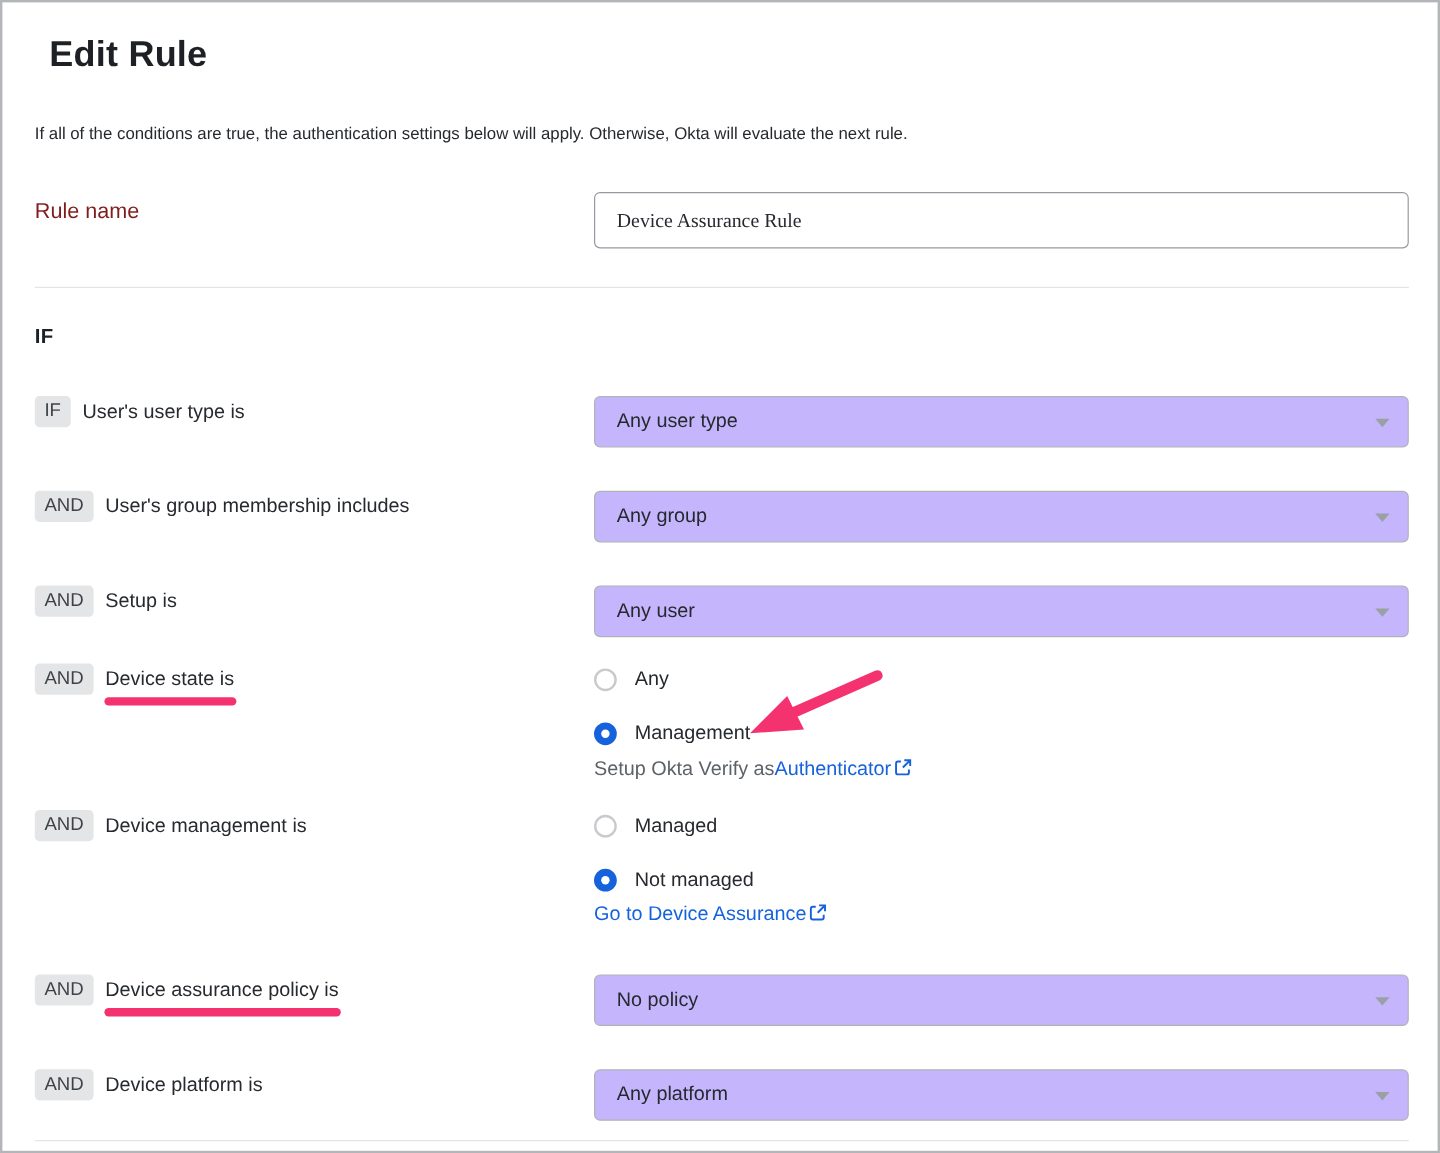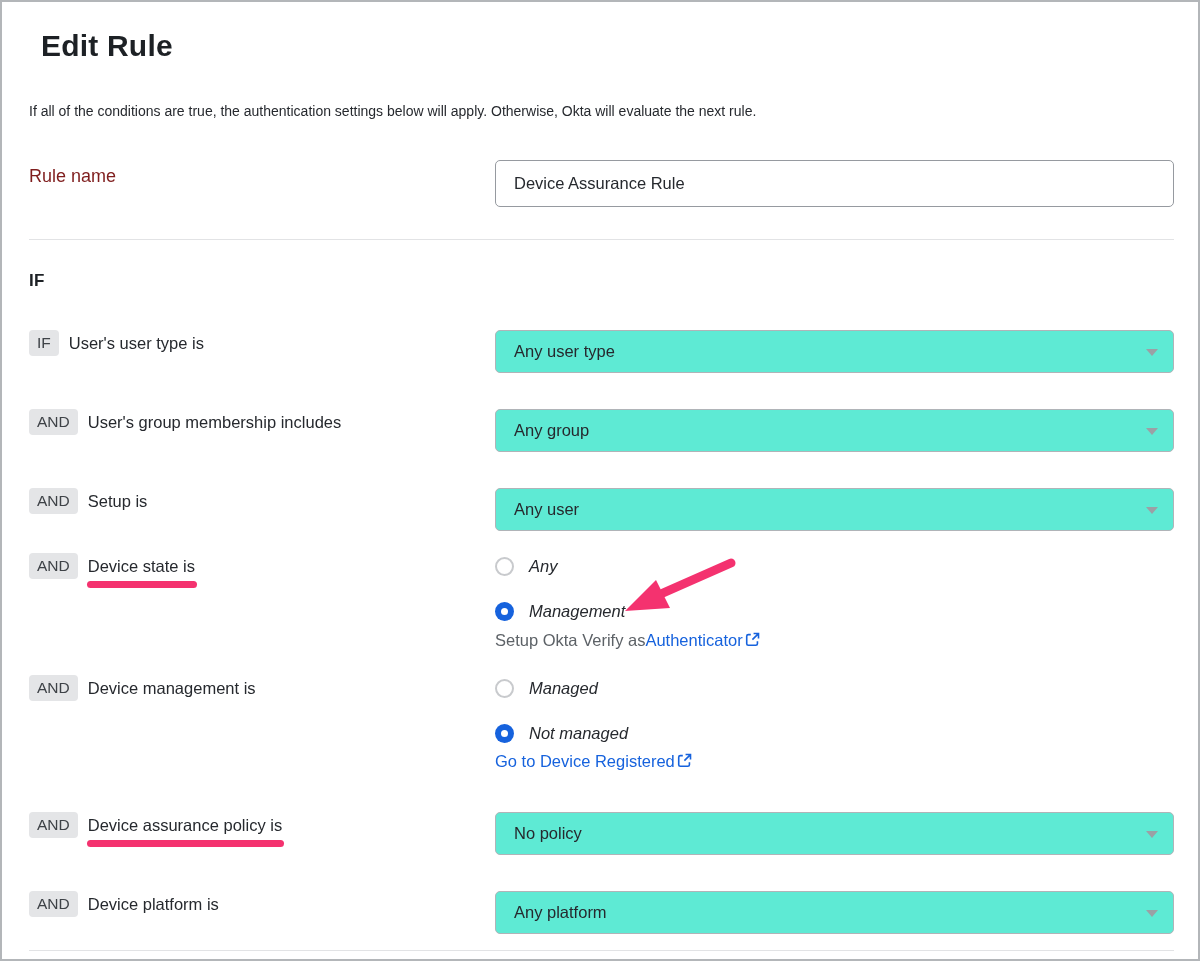--- a/index.html
+++ b/index.html
@@ -13,62 +13,62 @@
   .title { left:27px; top:27px; font-size:30px; font-weight:700; color:#1d2125; letter-spacing:.2px;margin-left:12px; }
   .desc  { left:27px; top:101px; font-size:14px; color:#26292e; }
   .divider { left:27px; width:1145px; height:1px; background:#e2e3e5; }
   .div-top { top:237px; }
   .div-bottom { top:948px; }
 
   .field-label { left:27px; top:164px; font-size:18px; color:#7f1d1d; }
   .text-input {
     left:493px; top:158px; width:679px; height:47px;
     border:1px solid #969aa0; border-radius:5px; background:#fff;
-    font-family:Liberation Sans, sans-serif; font-size:16.5px; color:#26292e;
+    font-family:Liberation Serif, serif; font-size:16.5px; color:#26292e;
     padding:0 18px; outline:none;
   }
   .section-heading { left:27px; top:269px; font-size:17px; font-weight:700; color:#1d2125; letter-spacing:.3px; }
 
   .row { position:absolute; left:27px; width:1145px; display:flex; align-items:flex-start; }
   .row-left { width:466px; display:flex; align-items:center; gap:10px; min-height:26px; }
   .row-right { flex:1; }
 
   .badge {
     background:#e4e5e7; color:#3e4247; border-radius:4px;
     font-size:15.5px; line-height:26px; padding:0 8px; flex:0 0 auto;
   }
   .cond-label { font-size:16.5px; color:#26292e; position:relative; white-space:nowrap; }
   .cond-label.annotated::after {
     content:""; position:absolute; left:-1px; right:-2px; bottom:-12px; height:7px;
     background:#f4326f; border-radius:4px;
   }
 
   .select {
     position:relative; height:43px; border:1px solid #b0b4b8; border-radius:5px;
-    background:#5eead4; display:flex; align-items:center; padding:0 18px;
+    background:#c4b5fd; display:flex; align-items:center; padding:0 18px;
     font-size:16.5px; color:#26292e; cursor:pointer;
   }
   .caret {
     position:absolute; right:15px; top:50%; margin-top:-3px;
     width:0; height:0; border-left:6px solid transparent; border-right:6px solid transparent;
     border-top:7px solid #9ba0a5;
   }
 
   .radio-option { display:flex; align-items:center; gap:15px; height:26px; }
   .radio-option + .radio-option { margin-top:19px; }
   .radio {
     width:19px; height:19px; border-radius:50%; background:#fff;
     border:2px solid #c8cacd; flex:0 0 auto; position:relative; cursor:pointer;
   }
   .radio.selected { border:none; background:#1662dd; }
   .radio.selected::after {
     content:""; position:absolute; left:50%; top:50%; width:7px; height:7px;
     margin:-3.5px 0 0 -3.5px; background:#fff; border-radius:50%;
   }
-  .radio-label { font-size:16.5px; color:#26292e;font-style:italic; }
+  .radio-label { font-size:16.5px; color:#26292e; }
 
   .helper-line { margin-top:7px; font-size:16.5px; color:#5d6267; display:flex; align-items:center; gap:0; }
   .link { color:#1662dd; cursor:pointer; white-space:nowrap; }
   .ext-icon { display:inline-block; width:15px; height:15px; margin-left:2px; position:relative; top:1px; }
   .link-line { margin-top:6px; font-size:16.5px; display:flex; align-items:center; gap:6px; }
 
   .r1 { top:328px; } .r2 { top:407px; } .r3 { top:486px; }
   .r4 { top:551px; } .r5 { top:673px; } .r6 { top:810px; } .r7 { top:889px; }
 
   .annotation-arrow { left:612px; top:548px; pointer-events:none; }
@@ -159,21 +159,21 @@
     <div class="row-right">
       <div class="radio-option">
         <span class="radio"></span>
         <span class="radio-label">Managed</span>
       </div>
       <div class="radio-option">
         <span class="radio selected"></span>
         <span class="radio-label">Not managed</span>
       </div>
       <div class="link-line">
-        <span class="link"><span>Go to Device Registered</span><svg class="ext-icon" viewBox="0 0 14 14" fill="none">
+        <span class="link"><span>Go to Device Assurance</span><svg class="ext-icon" viewBox="0 0 14 14" fill="none">
               <path d="M5.4 2.4H3.1c-.9 0-1.5.6-1.5 1.5v7c0 .9.6 1.5 1.5 1.5h7c.9 0 1.5-.6 1.5-1.5V8.6" stroke="#1662dd" stroke-width="1.5" fill="none"></path>
               <path d="M8 1.4h4.6V6M12.3 1.7L6.9 7.1" stroke="#1662dd" stroke-width="1.5" fill="none"></path>
             </svg></span>
       </div>
     </div>
   </div>
 
   <div class="row r6">
     <div class="row-left">
       <span class="badge">AND</span>

